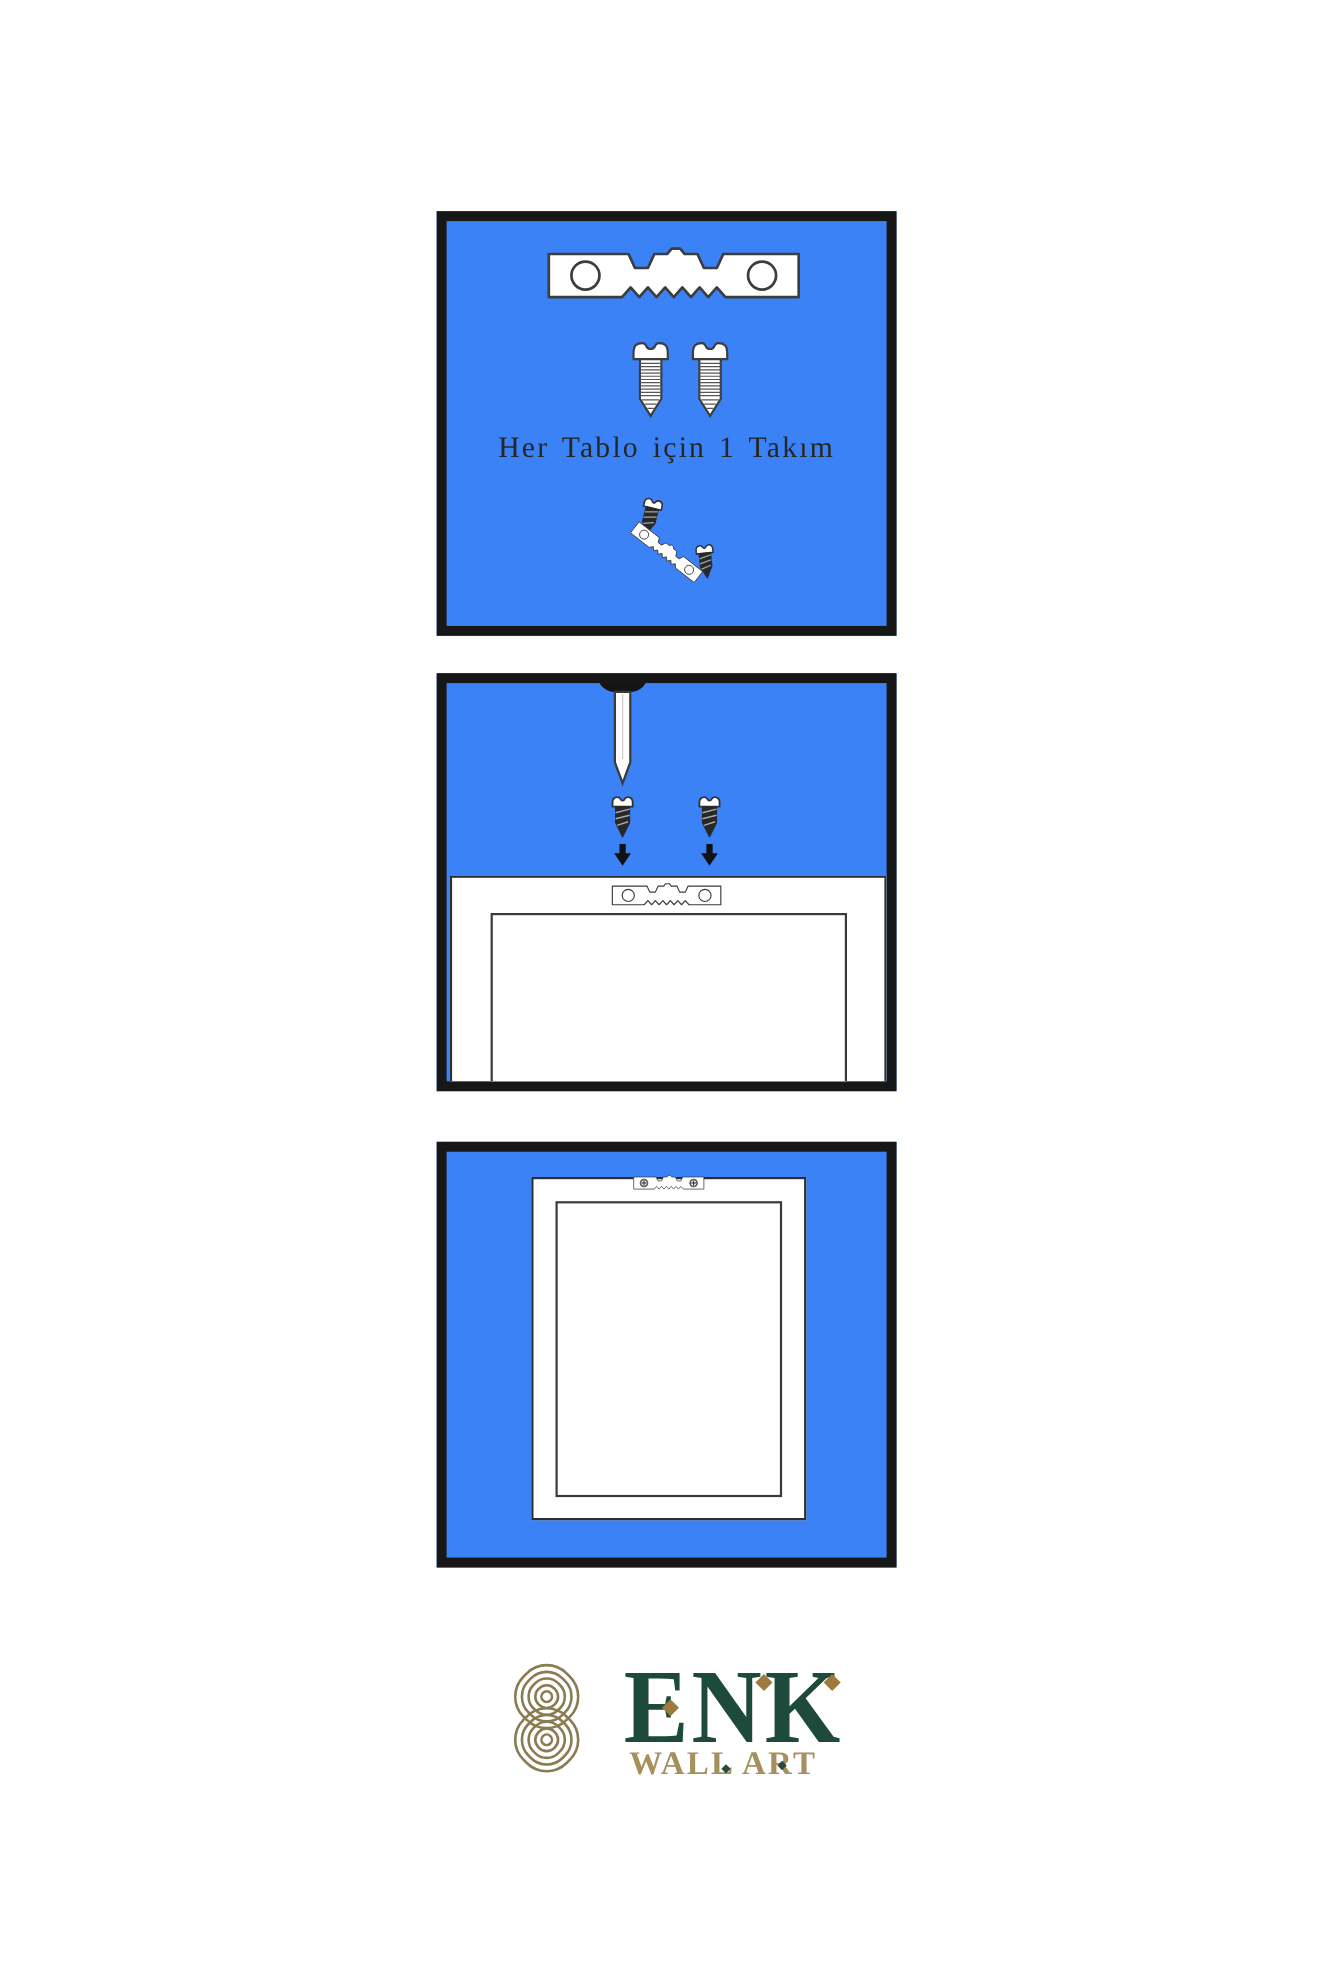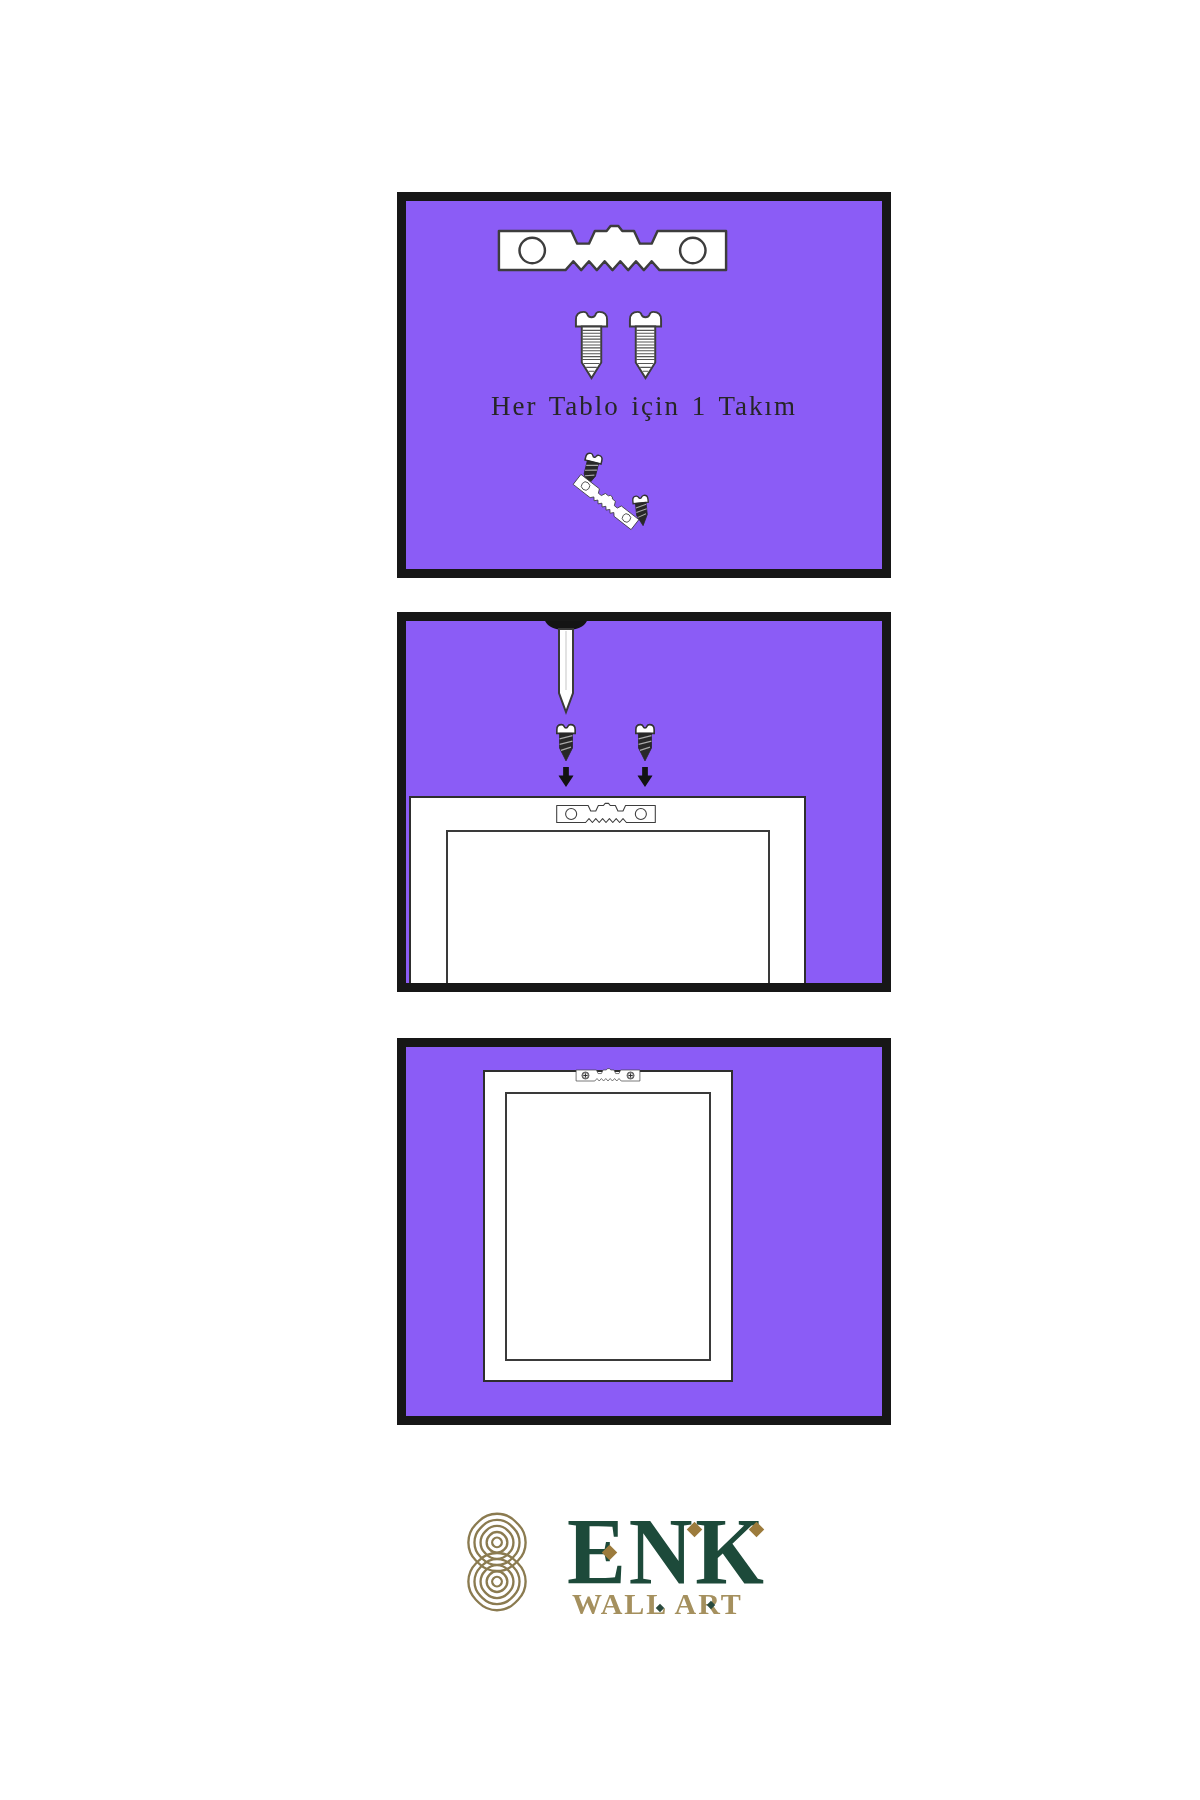--- a/index.html
+++ b/index.html
@@ -1,21 +1,21 @@
 <!DOCTYPE html>
 <html><head>
 <meta charset="utf-8">
 <style>
   html,body{margin:0;padding:0;background:#ffffff;}
   #page{position:relative;width:1200px;height:1800px;background:#ffffff;
         font-family:"Liberation Sans",sans-serif;overflow:hidden;}
 
   
-  .panel{position:absolute;left:397px;width:494px;box-sizing:border-box;
-         border:9px solid #171717;background:#8b5cf6;overflow:hidden;}
+  .panel{position:absolute;left:397px;width:418px;box-sizing:border-box;
+         border:9px solid #171717;background:#3b82f6;overflow:hidden;}
   .panel-1{top:192px;height:386px;}
   .panel-2{top:612px;height:380px;}
   .panel-3{top:1038px;height:387px;}
   .abs{position:absolute;}
 
   .caption{position:absolute;left:0;right:0;top:190px;text-align:center;
            font-family:"Liberation Serif",serif;font-size:27px;font-weight:400;
            letter-spacing:2px;word-spacing:3px;color:#262626;white-space:nowrap;}
 
   .frame-line{position:absolute;box-sizing:border-box;background:#ffffff;}

